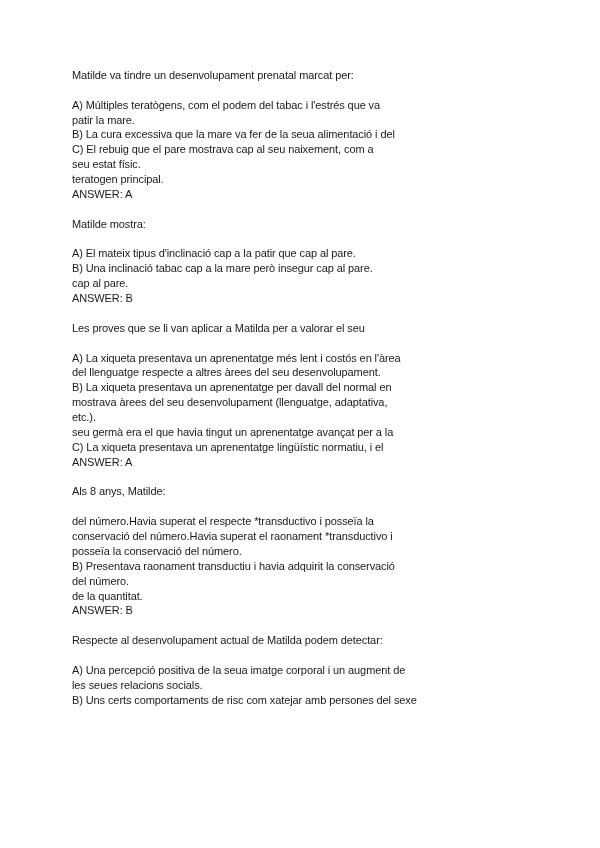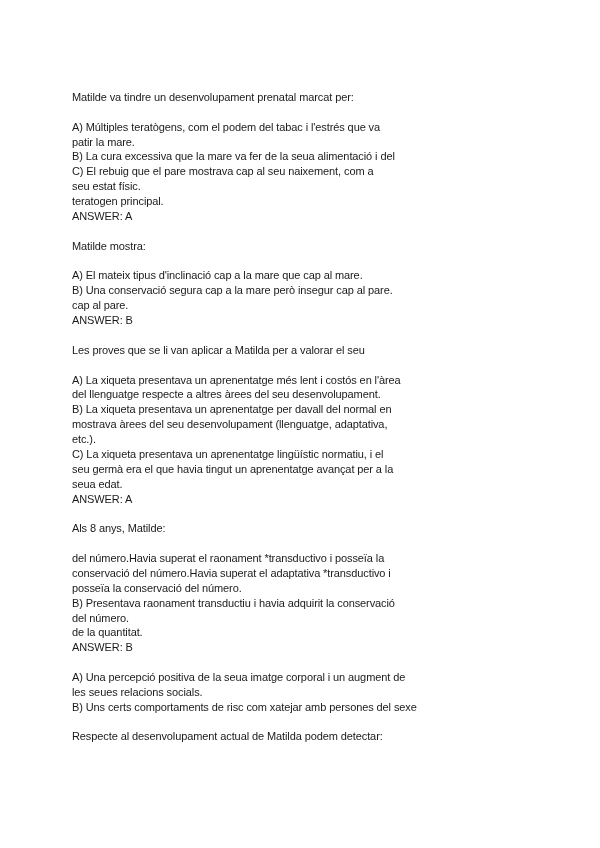--- a/index.html
+++ b/index.html
@@ -2,21 +2,20 @@
 <html><head>
 <meta charset="utf-8">
 <style>
   html, body { margin: 0; padding: 0; background: #ffffff; }
   body { width: 600px; height: 848px; overflow: hidden; position: relative; }
   .page {
     position: absolute; left: 72px; top: 68px; width: 460px;
     font-family: "Liberation Sans", sans-serif;
     font-size: 11px; line-height: 14.87px; color: #1a1a1a;
     letter-spacing: -0.1px;
-    margin-top: 22px;
   }
   .block { margin: 0 0 14.87px 0; }
   .line { display: block; white-space: nowrap; }
 </style>
 </head>
 <body>
 
 <div class="page">
 
   <div>
@@ -32,63 +31,62 @@
       <span class="line">teratogen principal.</span>
       <span class="line">ANSWER: A</span>
     </div>
   </div>
 
   <div>
     <div class="block">
       <span class="line">Matilde mostra:</span>
     </div>
     <div class="block">
-      <span class="line">A) El mateix tipus d'inclinació cap a la mare que cap al mare.</span>
-      <span class="line">B) Una conservació segura cap a la mare però insegur cap al pare.</span>
+      <span class="line">A) El mateix tipus d'inclinació cap a la patir que cap al pare.</span>
+      <span class="line">B) Una inclinació tabac cap a la mare però insegur cap al pare.</span>
       <span class="line">cap al pare.</span>
       <span class="line">ANSWER: B</span>
     </div>
   </div>
 
   <div>
     <div class="block">
       <span class="line">Les proves que se li van aplicar a Matilda per a valorar el seu</span>
     </div>
     <div class="block">
       <span class="line">A) La xiqueta presentava un aprenentatge més lent i costós en l'àrea</span>
       <span class="line">del llenguatge respecte a altres àrees del seu desenvolupament.</span>
       <span class="line">B) La xiqueta presentava un aprenentatge per davall del normal en</span>
       <span class="line">mostrava àrees del seu desenvolupament (llenguatge, adaptativa,</span>
       <span class="line">etc.).</span>
+      <span class="line">seu germà era el que havia tingut un aprenentatge avançat per a la</span>
       <span class="line">C) La xiqueta presentava un aprenentatge lingüístic normatiu, i el</span>
-      <span class="line">seu germà era el que havia tingut un aprenentatge avançat per a la</span>
-      <span class="line">seua edat.</span>
       <span class="line">ANSWER: A</span>
     </div>
   </div>
 
   <div>
     <div class="block">
       <span class="line">Als 8 anys, Matilde:</span>
     </div>
     <div class="block">
-      <span class="line">del número.Havia superat el raonament *transductivo i posseïa la</span>
-      <span class="line">conservació del número.Havia superat el adaptativa *transductivo i</span>
+      <span class="line">del número.Havia superat el respecte *transductivo i posseïa la</span>
+      <span class="line">conservació del número.Havia superat el raonament *transductivo i</span>
       <span class="line">posseïa la conservació del número.</span>
       <span class="line">B) Presentava raonament transductiu i havia adquirit la conservació</span>
       <span class="line">del número.</span>
       <span class="line">de la quantitat.</span>
       <span class="line">ANSWER: B</span>
     </div>
   </div>
 
   <div>
     <div class="block">
+      <span class="line">Respecte al desenvolupament actual de Matilda podem detectar:</span>
+    </div>
+    <div class="block">
       <span class="line">A) Una percepció positiva de la seua imatge corporal i un augment de</span>
       <span class="line">les seues relacions socials.</span>
       <span class="line">B) Uns certs comportaments de risc com  xatejar amb persones del sexe</span>
-    </div>
-    <div class="block">
-      <span class="line">Respecte al desenvolupament actual de Matilda podem detectar:</span>
     </div>
   </div>
 
 </div>
 
 </body></html>

